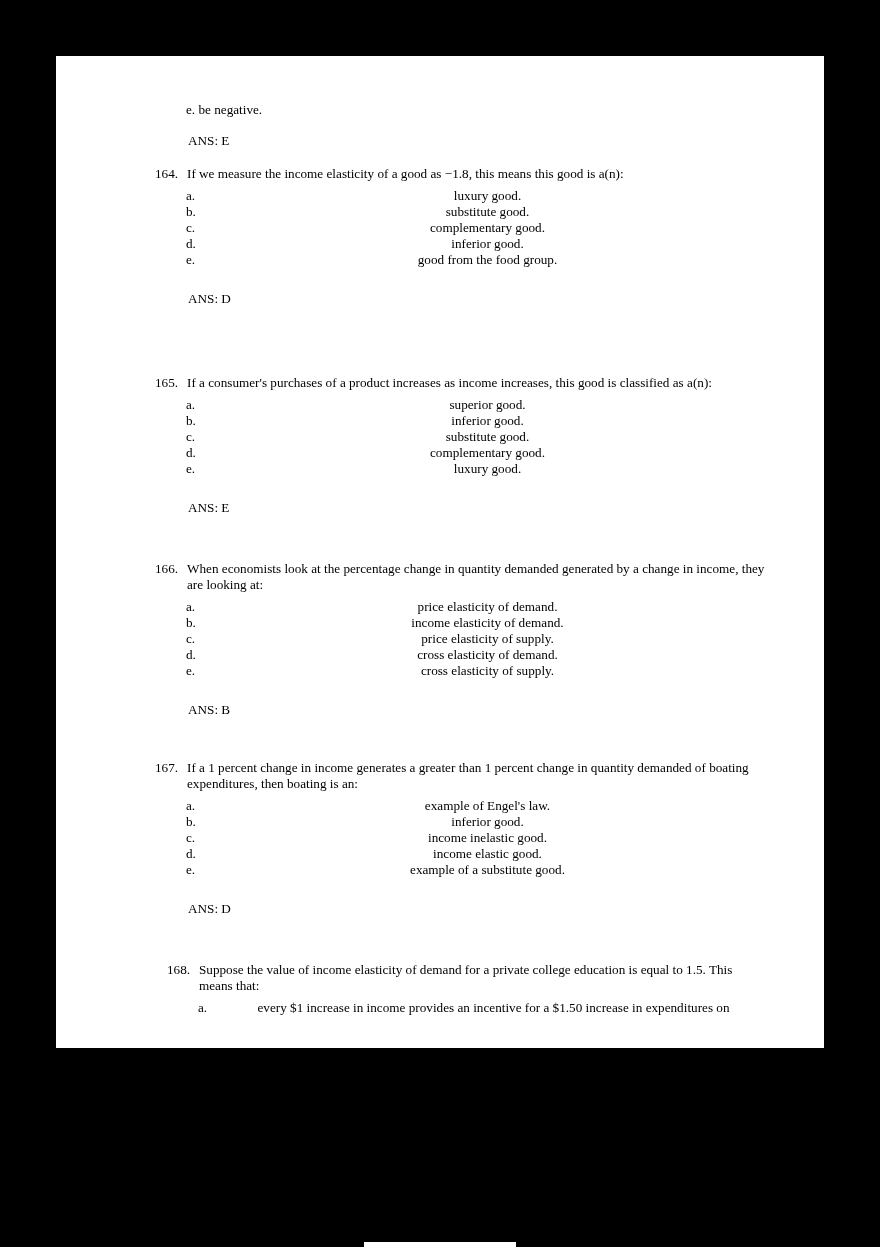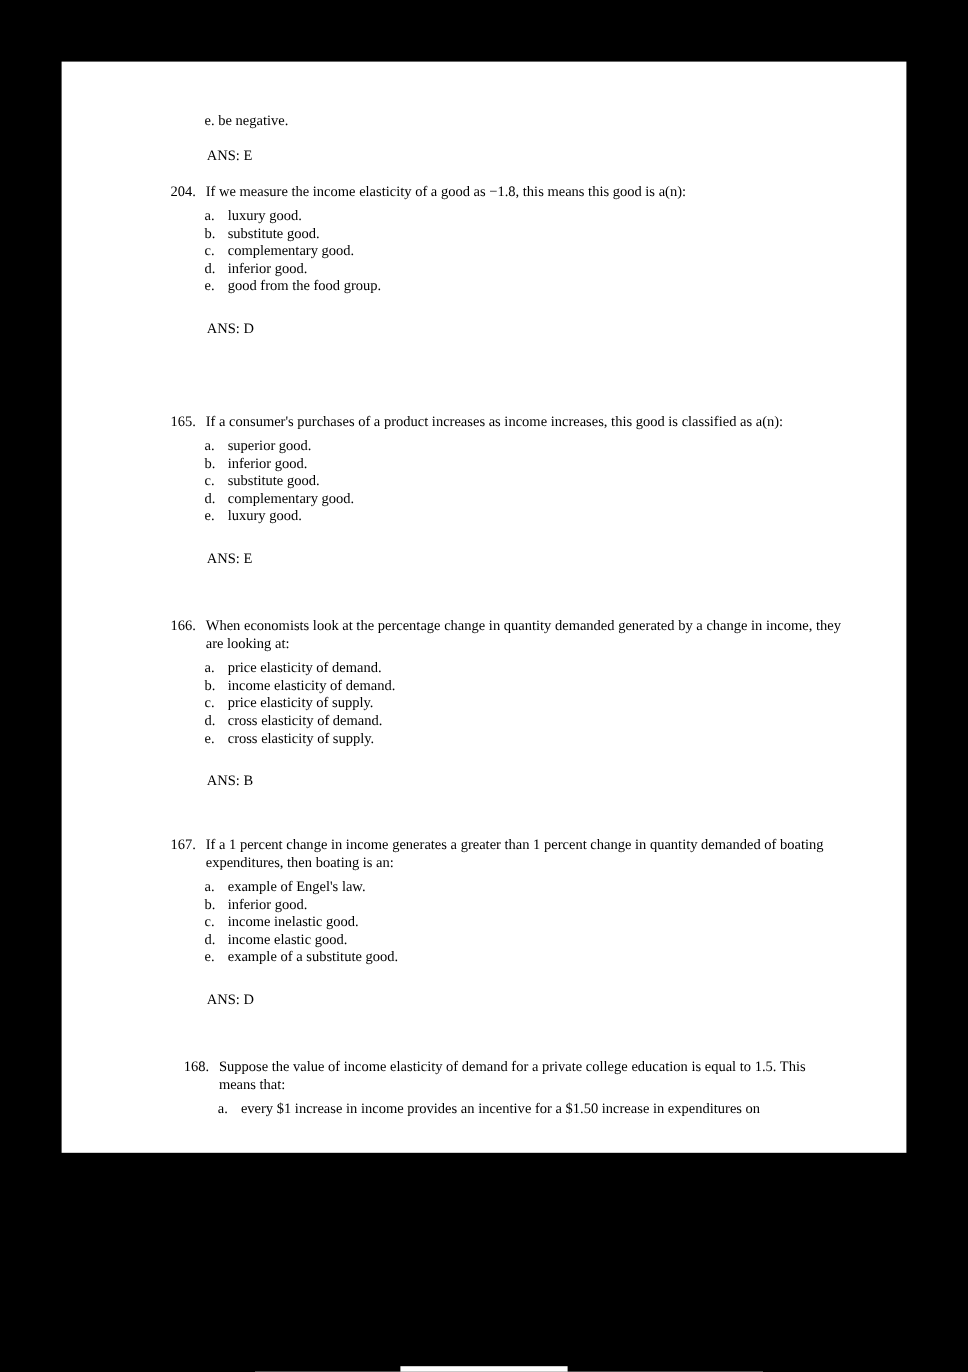--- a/index.html
+++ b/index.html
@@ -24,21 +24,21 @@
   }
   .fragment .frag-option { margin-left: 31px; }
   .fragment .answer { margin-top: 15px; }
   .answer { margin-left: 33px; margin-top: 23px; }
   .q-head { display: flex; }
   .q-num { flex: 0 0 32px; }
   .q-text { flex: 1; }
   .options { margin-left: 31px; margin-top: 6px; }
   .option { display: flex; }
   .opt-letter { flex: 0 0 21px; }
-  .opt-text { flex: 1; }
+  .opt-text { flex: 1; text-align: center; }
   .question.q0 { margin-top: 17px; }
   .question.q1 { margin-top: 68px; }
   .question.q2 { margin-top: 45px; }
   .question.q3 { margin-top: 42px; }
   .question.q4 { margin-top: 45px; margin-left: 12px; }
   .next-page-sliver {
     position: absolute;
     left: 364px;
     top: 1242px;
     width: 152px;
@@ -51,21 +51,21 @@
 
 <div class="paper">
 
   <div class="fragment">
     <div class="frag-option">e. be negative.</div>
     <div class="answer">ANS: E</div>
   </div>
 
   <div class="question q0">
     <div class="q-head">
-      <span class="q-num">204.</span>
+      <span class="q-num">164.</span>
       <span class="q-text">If we measure the income elasticity of a good as −1.8, this means this good is a(n):</span>
     </div>
     <div class="options">
       <div class="option">
         <span class="opt-letter">a.</span>
         <span class="opt-text">luxury good.</span>
       </div>
       <div class="option">
         <span class="opt-letter">b.</span>
         <span class="opt-text">substitute good.</span>

